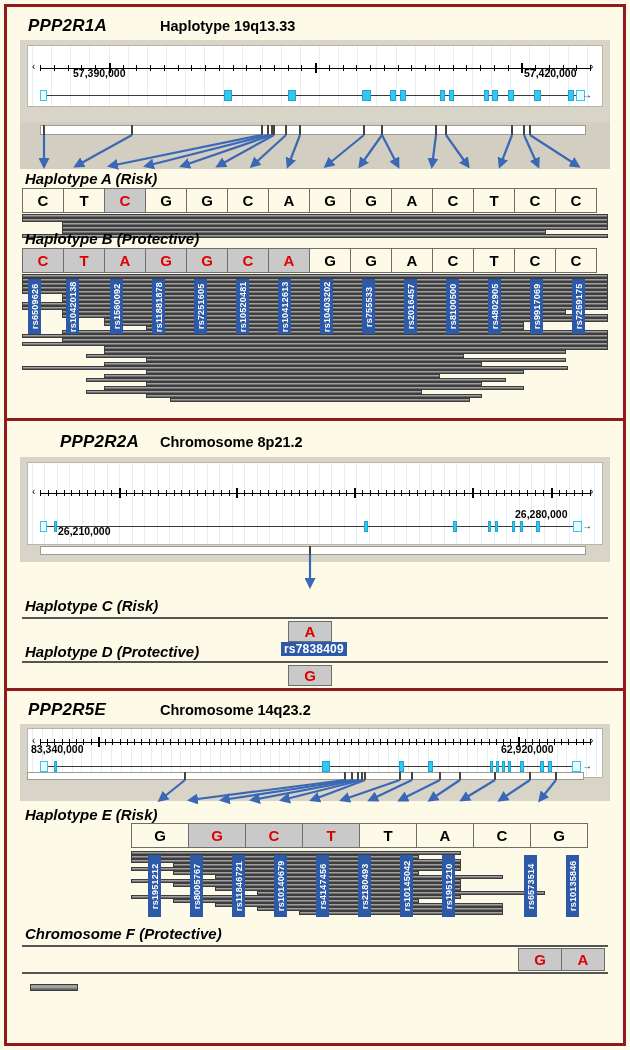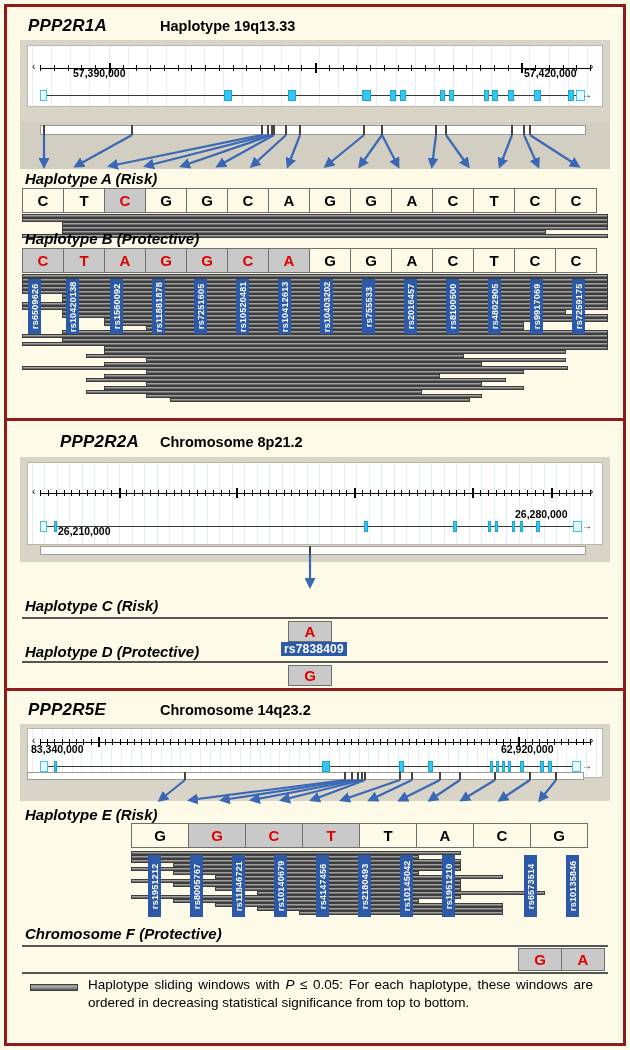--- a/index.html
+++ b/index.html
@@ -713,14 +713,13 @@
     <div class="hap-label" style="left:25px; top:925px;">Chromosome F (Protective)</div>
     <div class="hap-rule" style="left:22px; top:945px; width:586px;"></div>
     <div class="allele-row" id="hapF" style="left:518px; top:948px;">
         <div class="allele sel red" style="width: 44px; height: 23px; font-size: 15px; margin-left: 0px;">G</div>
         <div class="allele sel red" style="width: 44px; height: 23px; font-size: 15px; margin-left: -1px;">A</div>
       </div>
   </div>
 
   <div class="legend-rule" style="left:22px; top:972px; width:586px;"></div>
   <div class="legend-swatch" style="left:30px; top:984px; width:48px;"></div>
-  <div class="legend-text" style="left:88px; top:976px; width:505px;"><span id="legendSpan">Haplotype sliding windows with <i>P</i> ≤ 0.05:  For each haplotype, these windows are ordered in decreasing statistical significance from top to bottom.</span></div>
 </div>
 
 </body></html>

